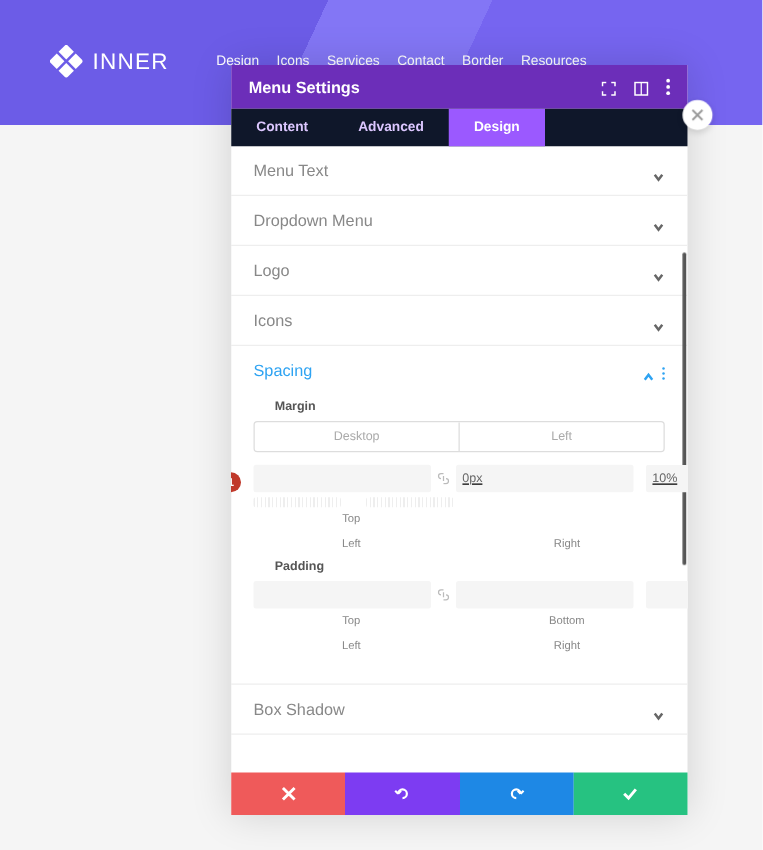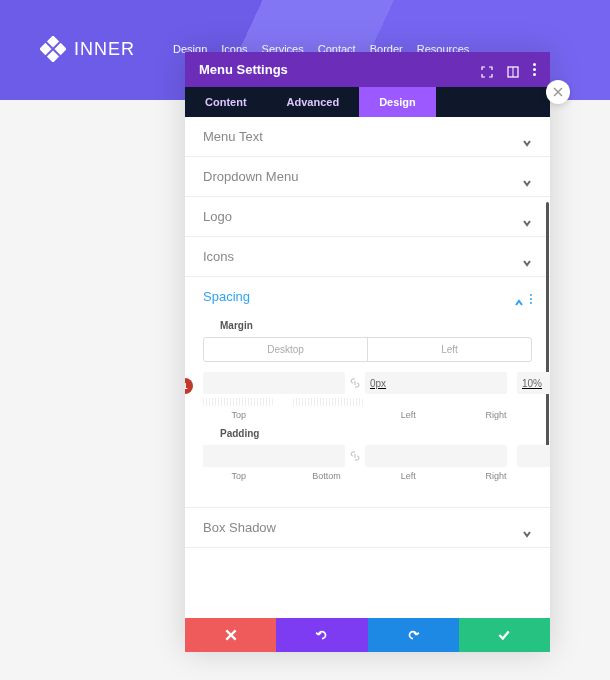--- a/index.html
+++ b/index.html
@@ -51,21 +51,21 @@
     .device-tab:last-child { border-right: none; }
     .device-tab.active { color: #2ea3f2; font-weight: 600; }
     
     .badge { position: absolute; left: -8px; top: 58px; width: 16px; height: 16px; background: #c0392b; color: #fff; font-size: 9px; border-radius: 50%; display: flex; align-items: center; justify-content: center; font-weight: 700; }
     
     .spacing-row { display: flex; gap: 10px; margin-bottom: 4px; }
     .spacing-pair { flex: 1; display: flex; gap: 2px; text-decoration: underline; }
     .spacing-input { flex: 1; background: #f5f5f5; border: none; height: 22px; padding: 0 5px; font-size: 10px; color: #666; border-radius: 2px; min-width: 0; }
     .link-icon { width: 16px; height: 22px; display: flex; align-items: center; justify-content: center; color: #bbb; flex-shrink: 0; }
     .link-icon svg { width: 10px; height: 10px; fill: #bbb; }
-    .spacing-labels { display: flex; gap: 10px; margin-bottom: 8px; }
+    .spacing-labels { display: flex; gap: 10px; margin-bottom: 8px; flex-direction: column; }
     .spacing-label-pair { flex: 1; display: flex; }
     .spacing-label { flex: 1; font-size: 9px; color: #888; text-align: center; }
     
     .drag-strip { height: 8px; background: repeating-linear-gradient(90deg, #eee 0, #eee 1px, transparent 1px, transparent 3px); margin: 2px 0; border-radius: 2px; flex: 1; }
     
     .scroll-indicator { position: absolute; right: 1px; top: 150px; bottom: 200px; width: 3px; background: #555; border-radius: 2px; }
     
     .panel-footer { display: flex; height: 34px; flex-shrink: 0; }
     .footer-btn { flex: 1; display: flex; align-items: center; justify-content: center; cursor: pointer; }
     .footer-btn svg { width: 14px; height: 14px; fill: #fff; }

